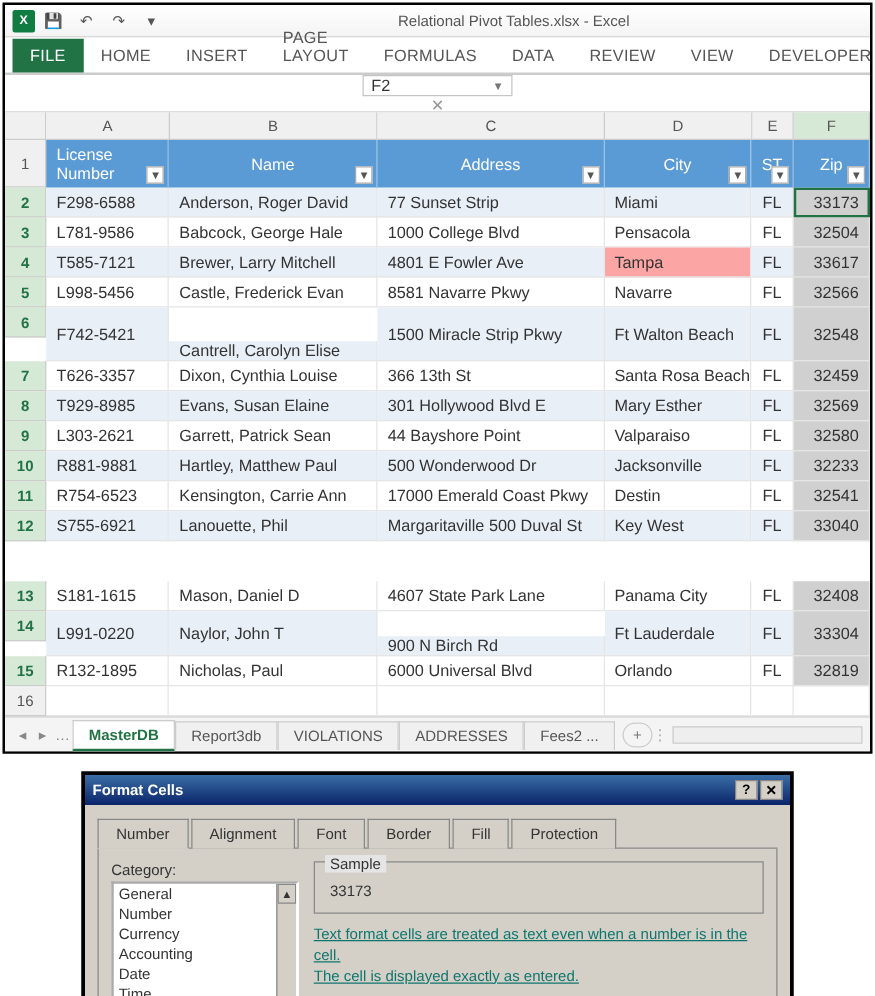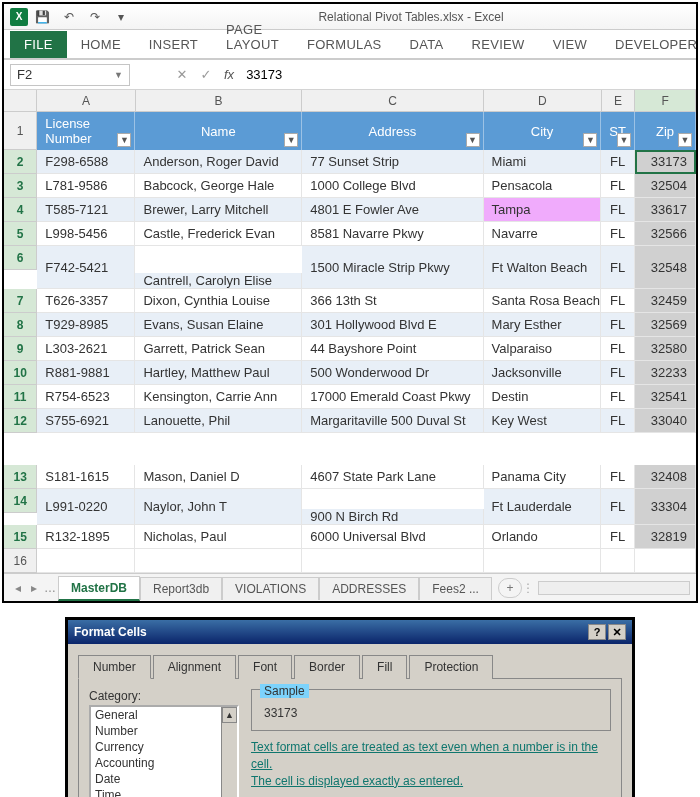--- a/index.html
+++ b/index.html
@@ -8,21 +8,21 @@
 
   
   .titlebar { display:flex; align-items:center; height:26px; background: linear-gradient(#fff,#f4f4f4); border-bottom:1px solid #ccc; padding:0 6px; font-size:12px;}
   .titlebar .qat { display:flex; gap:4px; align-items:center;}
   .titlebar .qat-btn { width:22px; height:20px; display:flex; align-items:center; justify-content:center; color:#555; }
   .titlebar .excel-icon { width:18px; height:18px; background:#107c41; color:#fff; display:flex; align-items:center; justify-content:center; font-size:10px; font-weight:bold; border-radius:2px;}
   .titlebar .title { flex:1; text-align:center; color:#555;}
   .ribbon-tabs { display:flex; align-items:flex-end; height:30px; padding-left:6px; background:#fff; border-bottom:2px solid #ccc; font-size:13px;}
   .ribbon-tab { padding:6px 14px; color:#555; text-transform:uppercase; letter-spacing:.3px;}
   .ribbon-tab.file { background:#217346; color:#fff; }
-  .formula-row { display:flex; align-items:center; height:30px; border-bottom:1px solid #d4d4d4; padding:0 6px; font-size:13px;}
+  .formula-row { display:flex; align-items:center; height:30px; border-bottom:1px solid #d4d4d4; padding:0 6px; font-size:13px;flex-direction:column;}
   .namebox { width:120px; height:22px; border:1px solid #c5c5c5; display:flex; align-items:center; padding:0 6px; background:#fff;}
   .namebox .dd { margin-left:auto; font-size:9px; color:#777;}
   .fx-btn { width:24px; display:flex; justify-content:center; color:#999; }
   .fx-label { font-style:italic; color:#555; margin:0 6px;}
   .formula-input { flex:1; height:22px; border:none; padding:0 6px; font-size:13px; outline:none;}
   .corner { width:34px; height:22px; background:#f0f0f0; border-right:1px solid #ccc; border-bottom:1px solid #ccc;}
   .colhead { height:22px; background:#f0f0f0; border-right:1px solid #ccc; border-bottom:1px solid #ccc; display:flex; align-items:center; justify-content:center; font-size:12px; color:#555;}
   .colhead.sel { background:#d6e8d6;}
   .rowhead { width:34px; height:24px; background:#f0f0f0; border-right:1px solid #ccc; border-bottom:1px solid #ccc; display:flex; align-items:center; justify-content:center; font-size:12px; color:#555;}
   .rowhead.sel { background:#d6e8d6; color:#217346; font-weight:600;}
@@ -50,21 +50,21 @@
   .dlg-content { border:1px solid #888; border-top:none; padding:10px; display:flex; gap:12px; min-height:210px;}
   .cat-col { width:150px; display:flex; flex-direction:column;}
   .cat-label { font-size:12px; margin-bottom:2px;}
   .cat-list { flex:1; border:2px inset #fff; background:#fff; font-size:12px; overflow:hidden; position:relative;}
   .cat-item { padding:1px 4px;}
   .cat-item.sel { background:#0a246a; color:#fff;}
   .cat-scroll { position:absolute; right:0; top:0; bottom:0; width:16px; background:#d4d0c8; border-left:1px solid #888;}
   .cat-scroll .arr { height:16px; border:1px solid #888; background:#d4d0c8; display:flex; align-items:center; justify-content:center; font-size:9px;}
   .sample-col { flex:1;}
   .fieldset { border:1px solid #888; padding:8px; font-size:12px; margin-bottom:8px;}
-  .fieldset .legend { position:relative; top:-14px; background:#7dd3fc; padding:0 4px; display:inline-block;text-align:center;}
+  .fieldset .legend { position:relative; top:-14px; background:#e5e5e5; padding:0 4px; display:inline-block;text-align:center;}
   .fieldset .val { margin-top:-8px; padding:2px 4px;}
   .desc { font-size:12px; color:#0f766e; line-height:1.4;text-decoration:underline;}
 
   
   .cA{width:100px;} .cB{width:170px;} .cC{width:185px;} .cD{width:120px;} .cE{width:34px;} .cF{width:62px;}
 </style>
 </head>
 <body>
 
 <div class="frame" style="width:696px;">
@@ -160,21 +160,21 @@
           <div class="td cC">1000 College Blvd</div>
           <div class="td cD">Pensacola</div>
           <div class="td cE" style="justify-content: center;">FL</div>
           <div class="td cF sel" style="justify-content: flex-end;">32504</div>
         </div>
         <div style="display: flex;">
           <div class="rowhead sel">4</div>
           <div class="td cA" style="background: rgb(232, 239, 247);">T585-7121</div>
           <div class="td cB" style="background: rgb(232, 239, 247);">Brewer, Larry Mitchell</div>
           <div class="td cC" style="background: rgb(232, 239, 247);">4801 E Fowler Ave</div>
-          <div class="td cD" style="background: #f0abfc;">Tampa</div>
+          <div class="td cD" style="background: #fca5a5;">Tampa</div>
           <div class="td cE" style="background: rgb(232, 239, 247); justify-content: center;">FL</div>
           <div class="td cF sel" style="background: rgb(199, 199, 199); justify-content: flex-end;">33617</div>
         </div>
         <div style="display: flex;">
           <div class="rowhead sel">5</div>
           <div class="td cA">L998-5456</div>
           <div class="td cB">Castle, Frederick Evan</div>
           <div class="td cC">8581 Navarre Pkwy</div>
           <div class="td cD">Navarre</div>
           <div class="td cE" style="justify-content: center;">FL</div>

